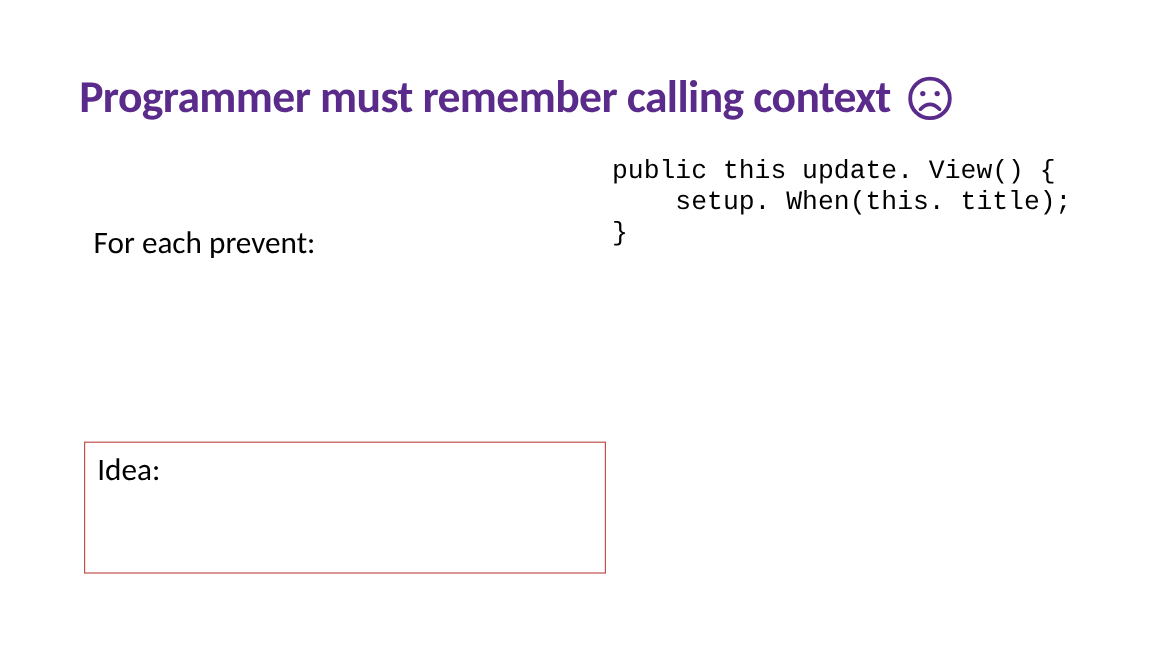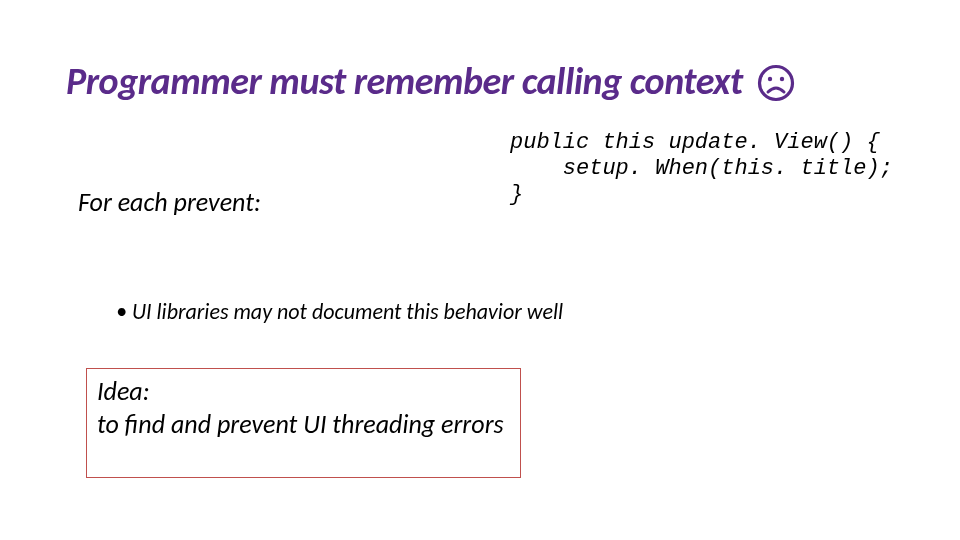--- a/index.html
+++ b/index.html
@@ -10,21 +10,20 @@
     background: #ffffff;
     font-family: Calibri, "Segoe UI", Arial, sans-serif;
     color: #000;
     overflow: hidden;
   }
   .slide {
     position: relative;
     width: 888px;
     height: 540px;
     box-sizing: border-box;
-    font-style: italic;
   }
   .title {
     position: absolute;
     left: 66px;
     top: 58px;
     font-size: 38px;
     font-weight: 700;
     color: #5a2b8a;
     letter-spacing: -0.5px;
     white-space: nowrap;
@@ -79,21 +78,20 @@
     position: absolute;
     left: 70px;
     top: 368px;
     width: 435px;
     height: 110px;
     border: 1.5px solid #c0504d;
     box-sizing: border-box;
     padding: 6px 10px 6px 10px;
     font-size: 26px;
     line-height: 1.25;
-    margin-left: 16px;
   }
 </style>
 </head>
 <body>
 
 <div class="slide">
 
   <div class="title">
     <span>Programmer must remember calling context</span>
     <span class="sad">
@@ -104,20 +102,18 @@
         <path d="M11 28 Q19 20 27 28" fill="none" stroke="#5a2b8a" stroke-width="3" stroke-linecap="round"></path>
       </svg>
     </span>
   </div>
 
   <div class="code"><span>public this update. View() {</span>
 <span>    setup. When(this. title);</span>
 <span>}</span></div>
 
   <div class="line-foreach">For each prevent:</div>
-  <div class="subbullet">• UI libraries may not document this behavior well</div>
 
   <div class="idea-box">
     <div>Idea:</div>
-    <div>to find and prevent UI threading errors</div>
   </div>
 
 </div>
 
 </body></html>

